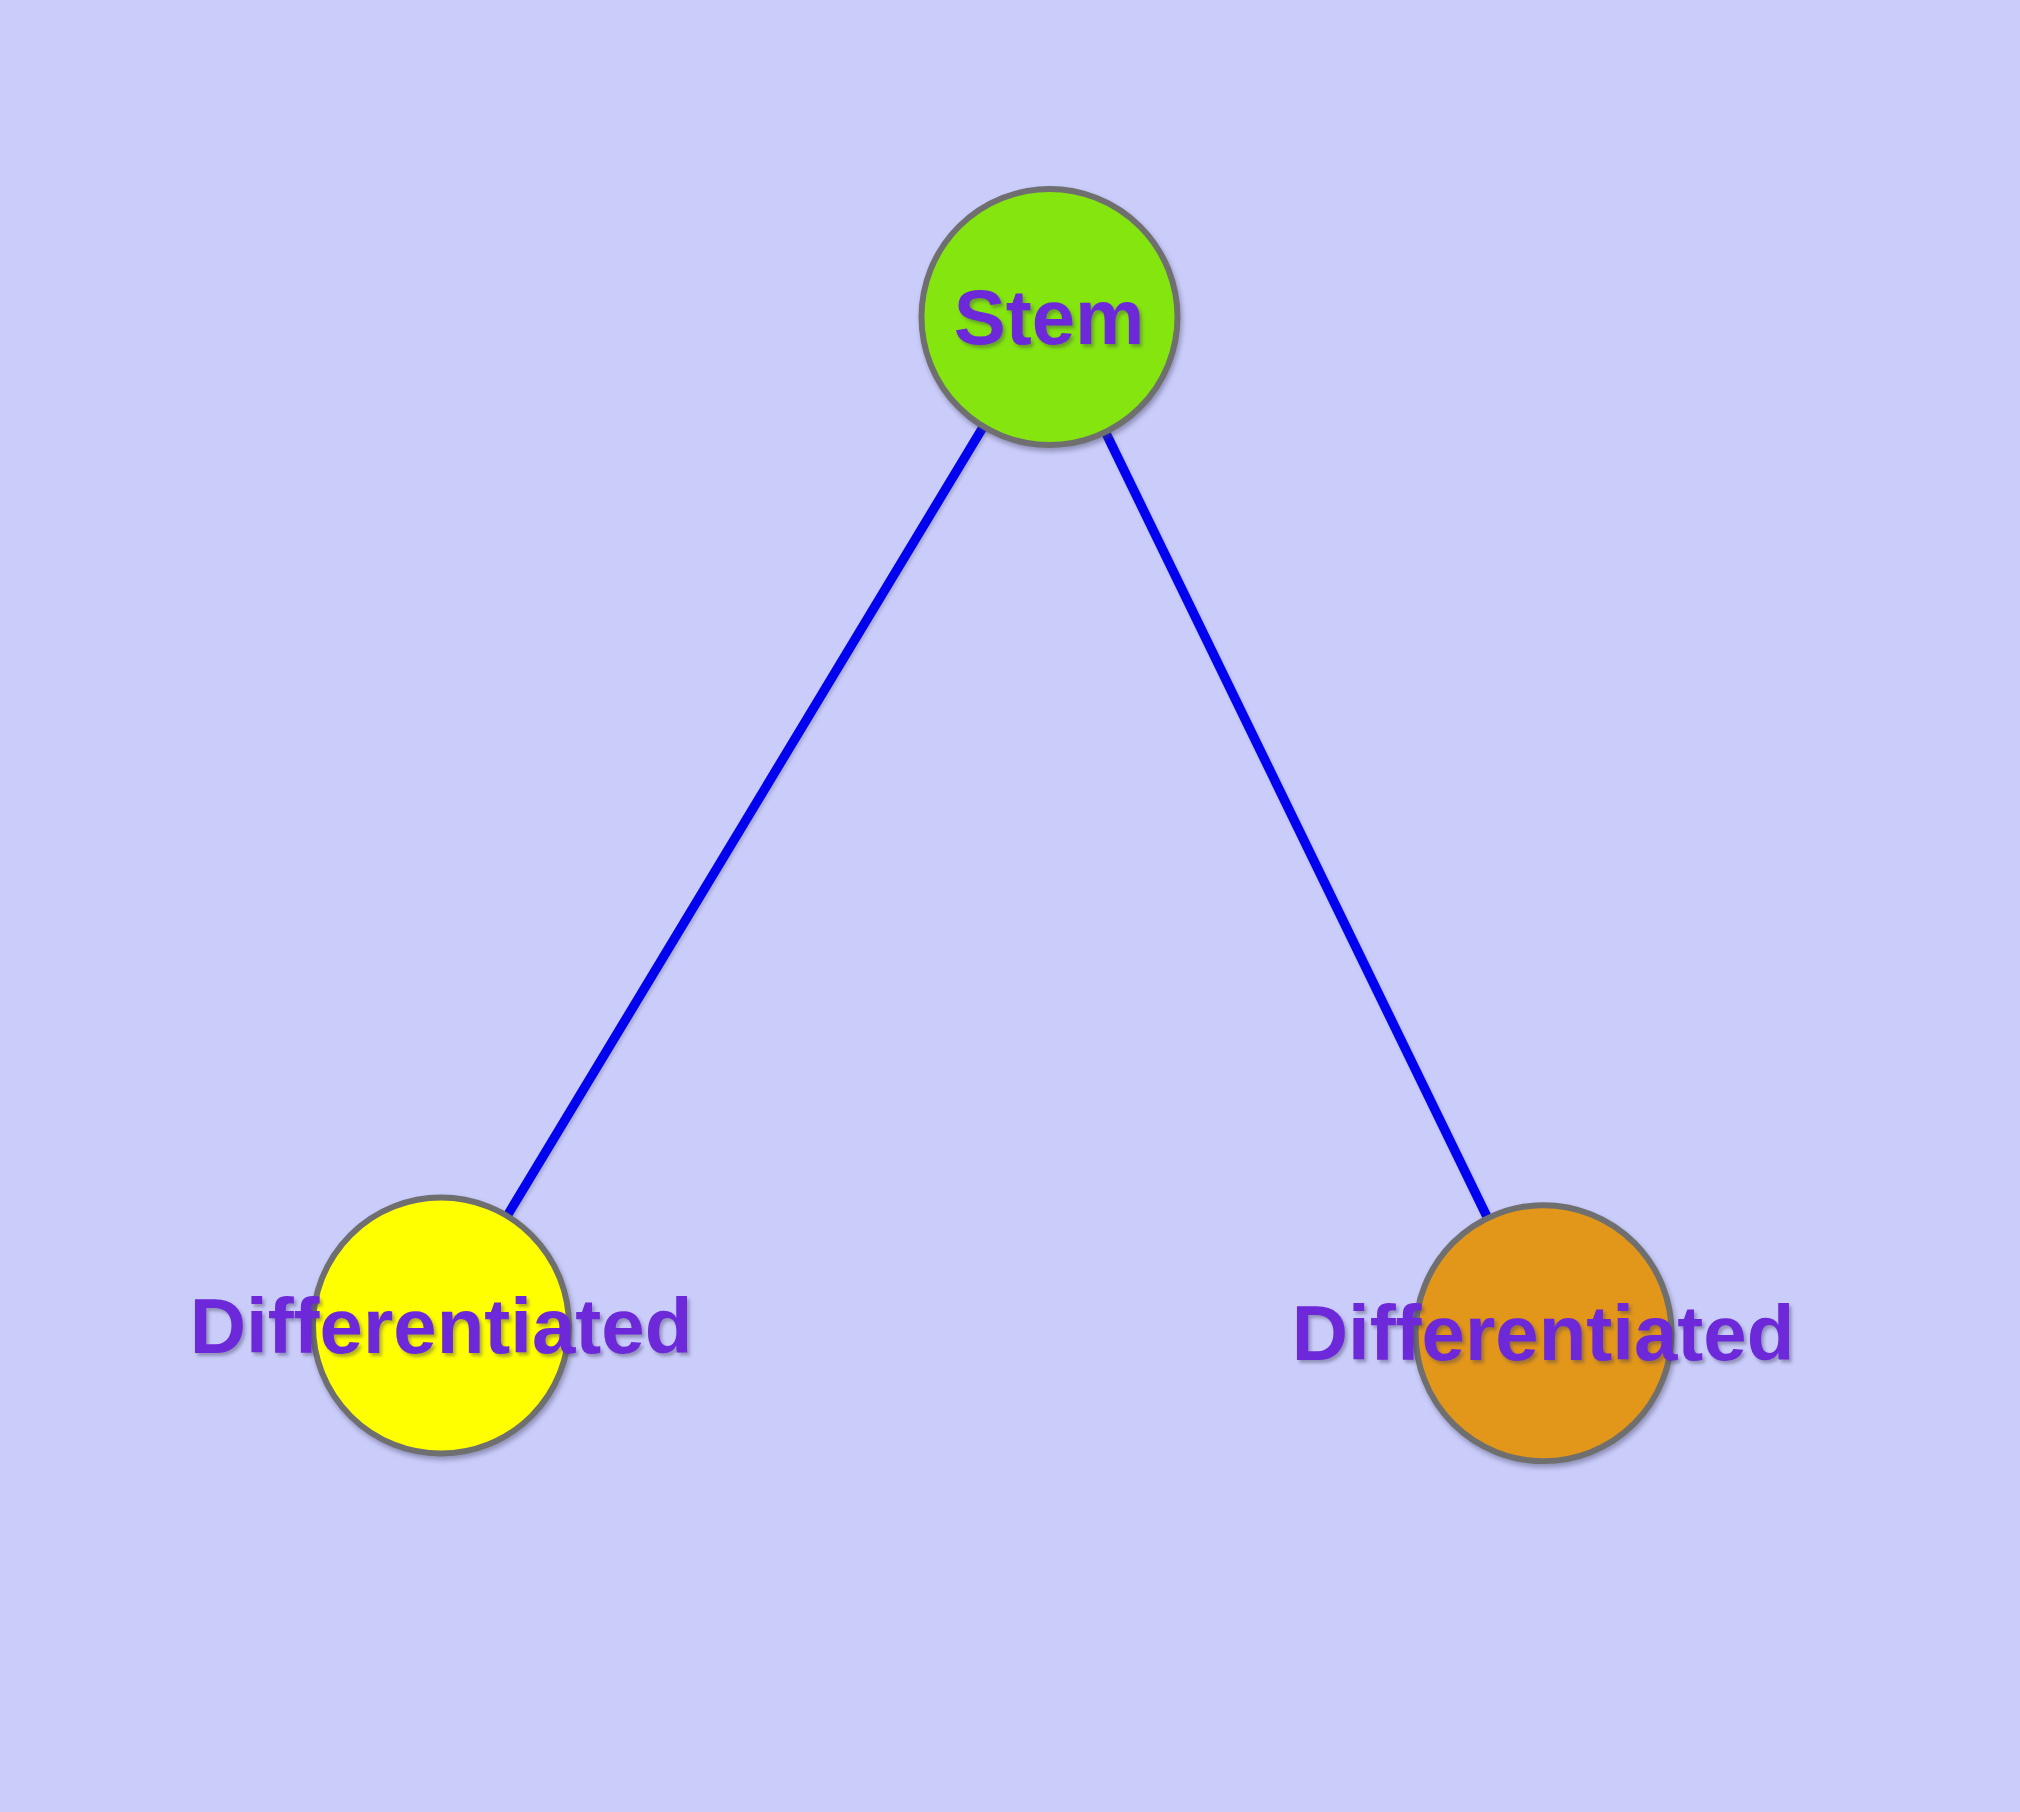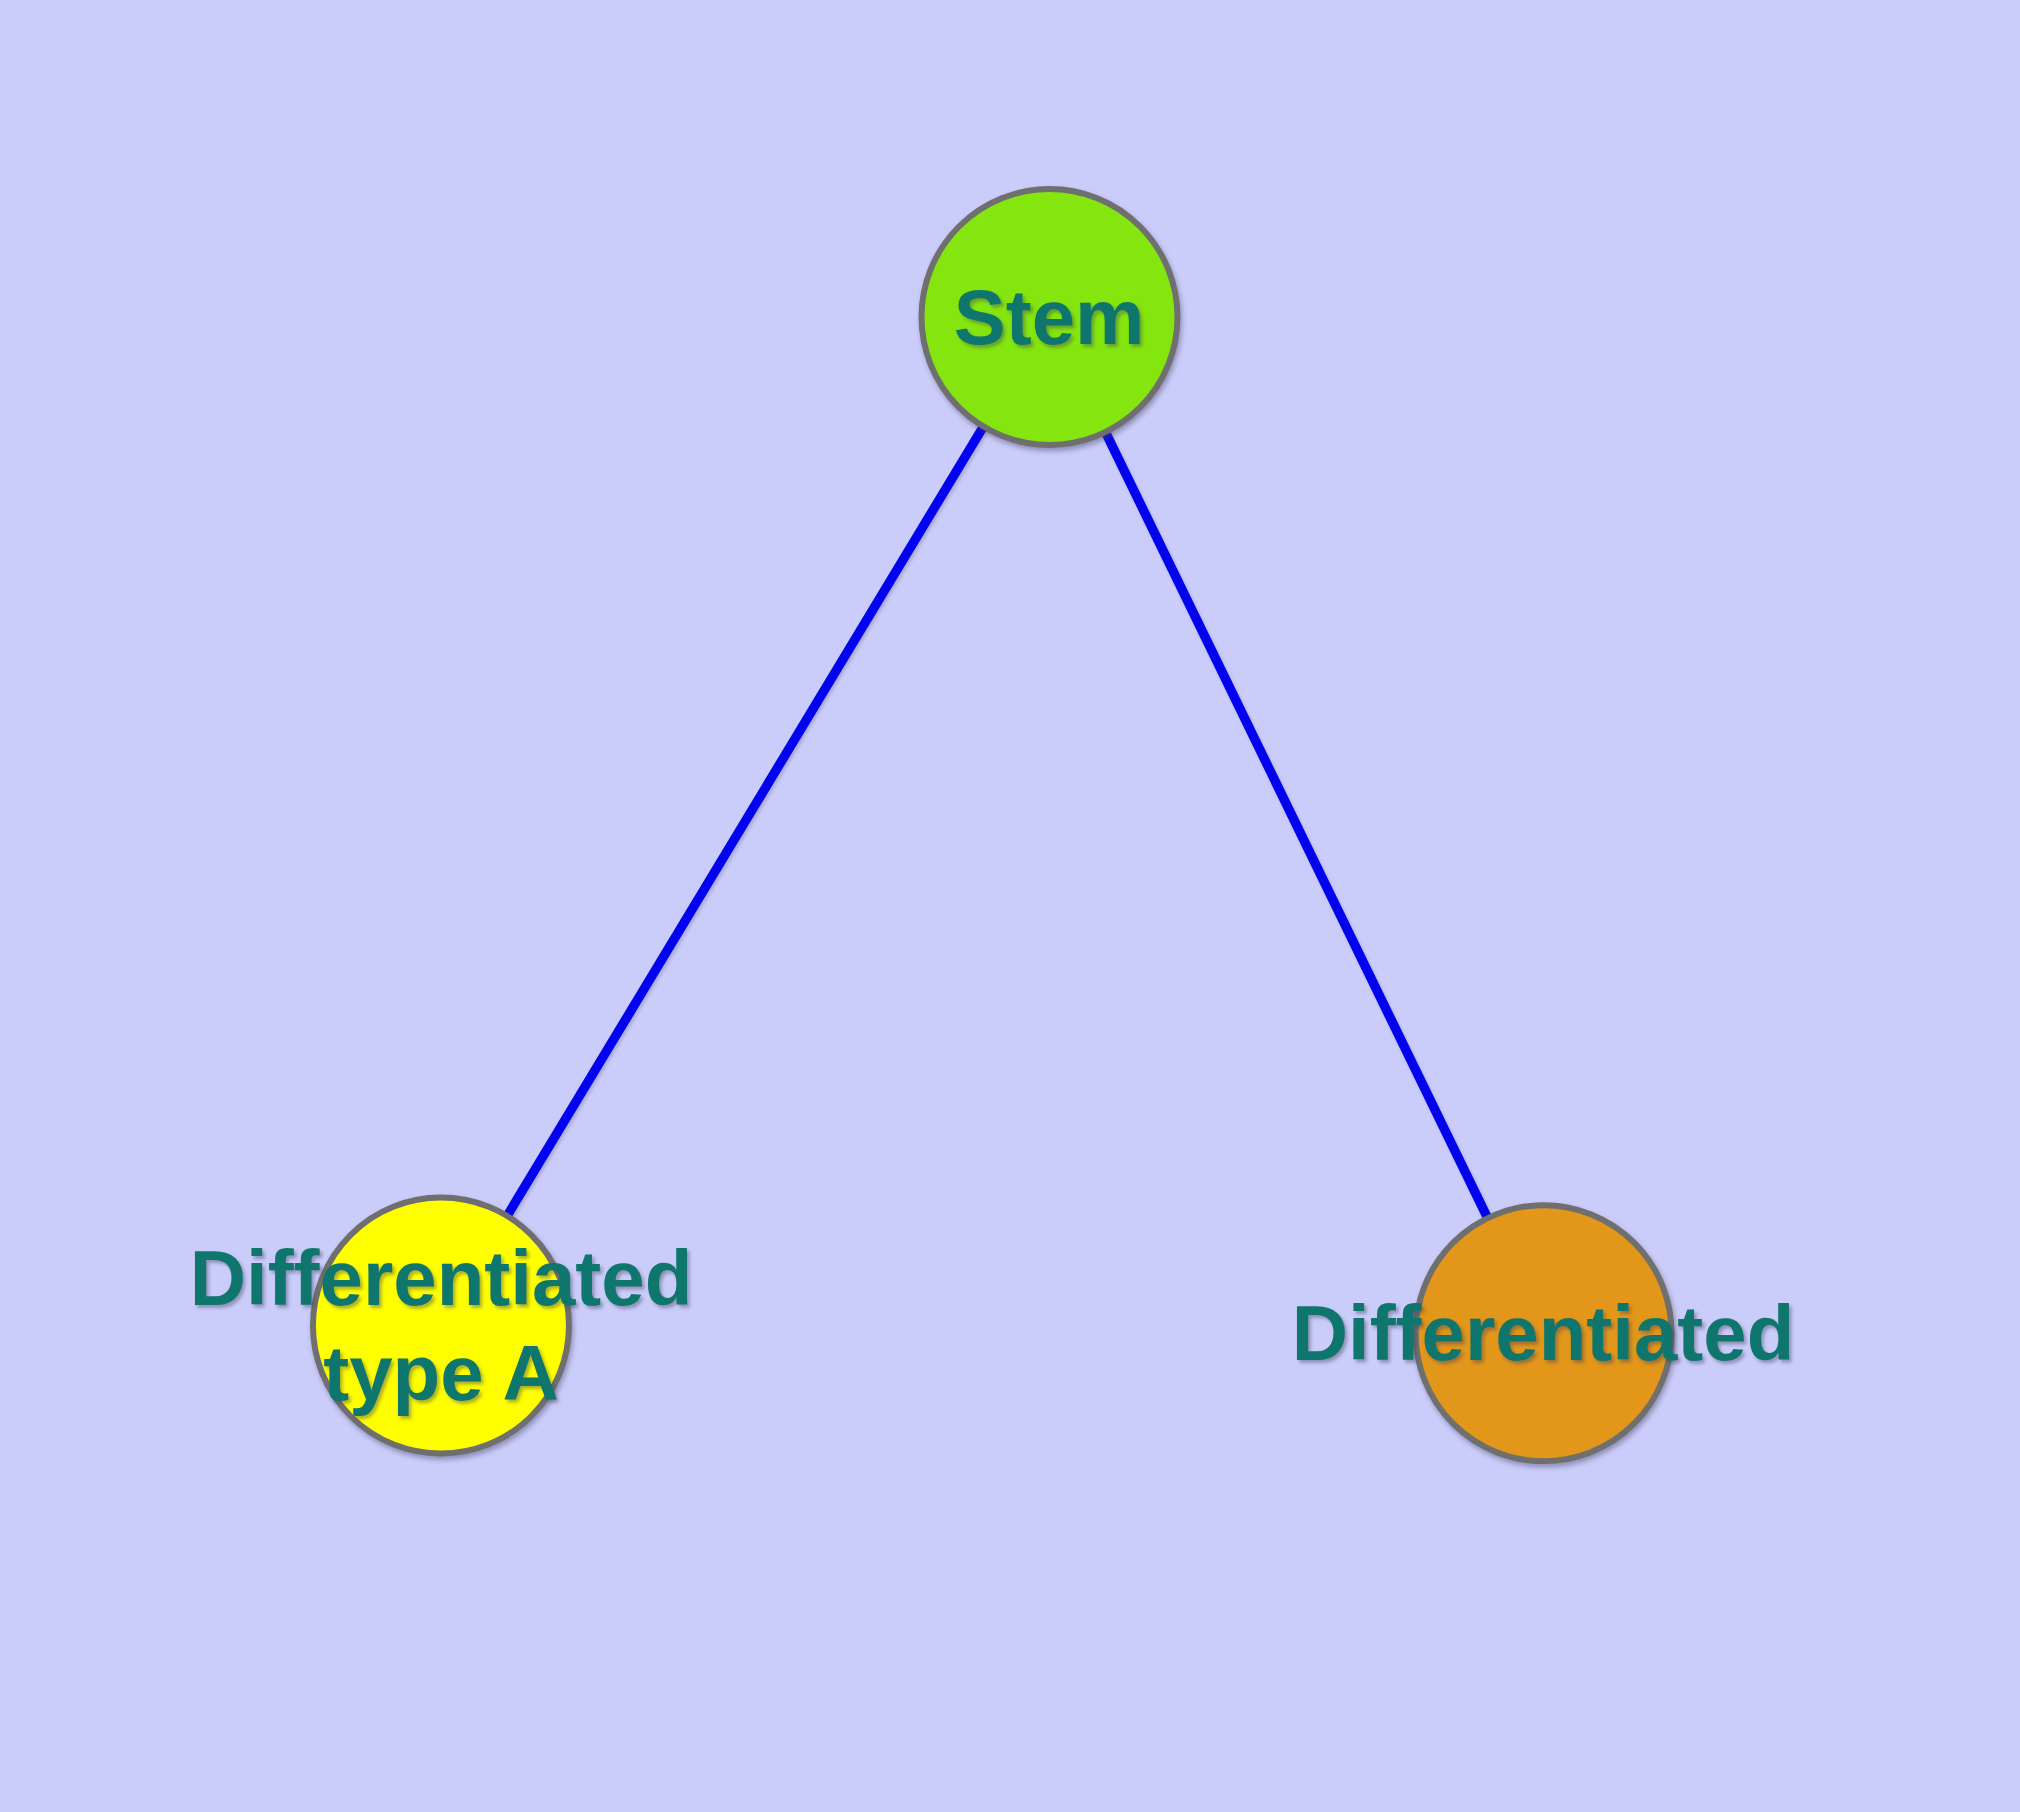--- a/index.html
+++ b/index.html
@@ -31,21 +31,21 @@
   }
   .node {
     stroke: #6F6F6F;
     stroke-width: 7px;
     filter: drop-shadow(2px 4px 3px rgba(70, 70, 100, 0.45));
   }
   .node-label {
     position: absolute;
     transform: translate(-50%, -50%);
     text-align: center;
-    color: #0f766e;
+    color: #6d28d9;
     font-weight: bold;
     font-size: 78px;
     line-height: 95px;
     white-space: nowrap;
     text-shadow: 2.5px 3.4px 3.4px rgba(60, 60, 90, 0.40);
   }
 </style>
 </head>
 <body>
 
@@ -63,21 +63,20 @@
 
     <circle class="node" cx="1821" cy="1573" r="151" fill="#E2961A"></circle>
   </svg>
 
   <div class="node-label" style="left:1049px; top:317px;">
     <div>Stem</div>
   </div>
 
   <div class="node-label" style="left:441px; top:1326px;">
     <div>Differentiated</div>
-    <div>type A</div>
   </div>
 
   <div class="node-label" style="left:1543px; top:1333px;">
     <div>Differentiated</div>
   </div>
 
 </div>
 
 
 </body></html>

